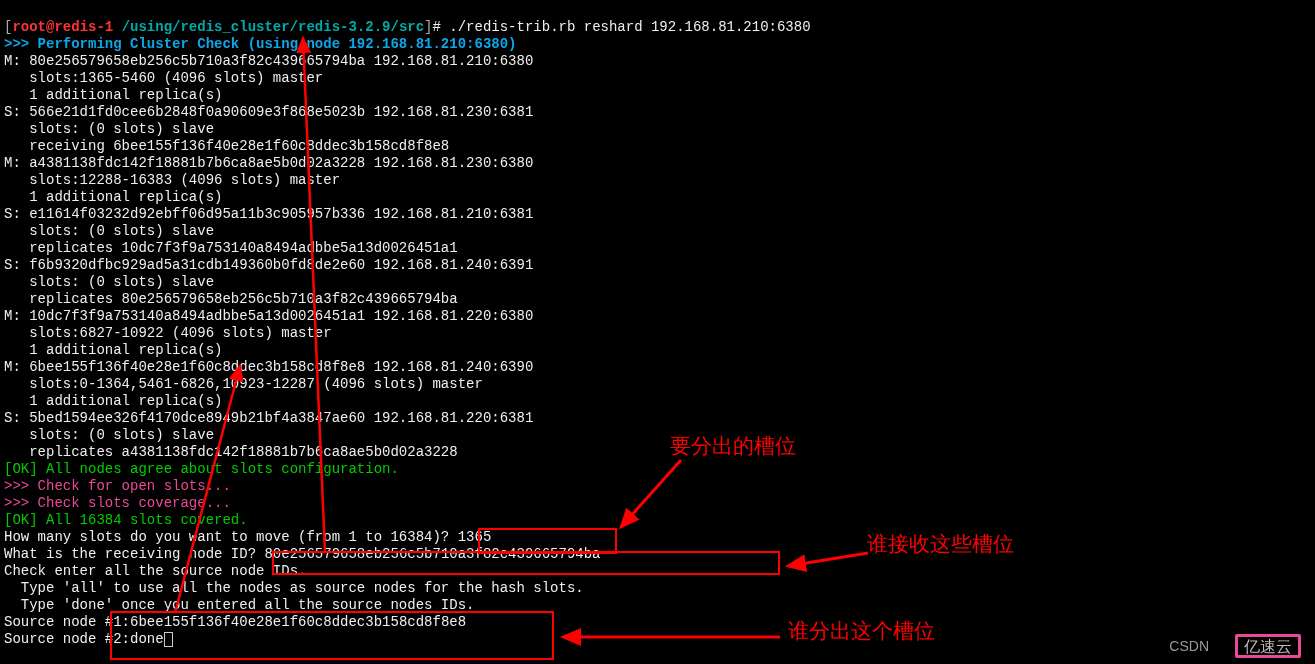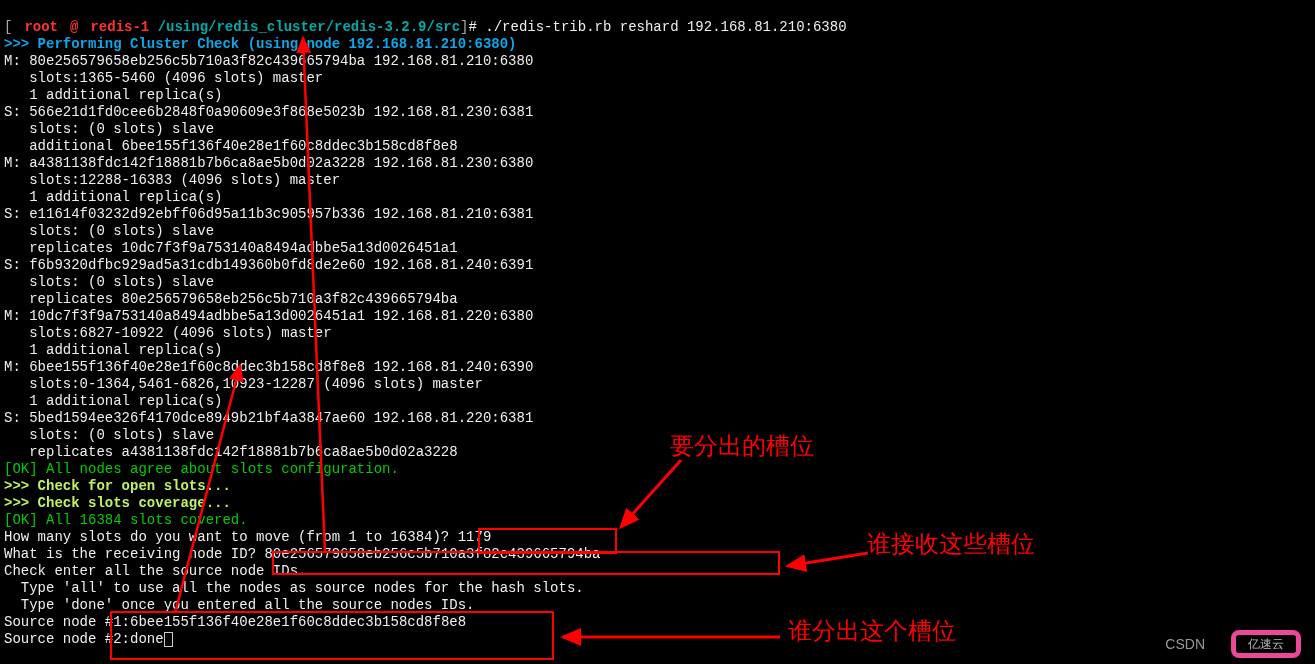--- a/index.html
+++ b/index.html
@@ -1,42 +1,42 @@
 <!DOCTYPE html>
 <html><head>
 <meta charset="utf-8">
 <style>
   html,body{margin:0;padding:0;background:#000;width:1315px;height:664px;overflow:hidden;font-family:"Consolas","Courier New",monospace;font-size:14px;line-height:17px;color:#ccc;}
   .term{position:absolute;left:0;top:0;right:0;bottom:0;padding:2px 4px;white-space:pre;}
-  .red{color:#bef264;font-weight:bold;}
-  .redish{color:#ff3333;font-weight:bold;margin-left:12px;}
+  .red{color:#ec4899;font-weight:normal;}
+  .redish{color:#ff3333;font-weight:bold;}
   .cyan{color:#00aaaa;font-weight:bold;}
   .green{color:#00cc00;font-weight:normal;}
   .yellow{color:#0ea5e9;font-weight:bold;}
   .white{color:#eee;}
   .brkt{color:#aaa;}
-  .annot{position:absolute;color:#ff0000;font-family:"Microsoft YaHei",sans-serif;font-size:24px;font-weight:400;}
+  .annot{position:absolute;color:#ff0000;font-family:"Microsoft YaHei",sans-serif;font-size:21px;font-weight:400;}
   .box{position:absolute;border:2px solid #ff0000;pointer-events:none;}
   svg.arrow{position:absolute;pointer-events:none;}
   .wm{position:absolute;right:14px;bottom:6px;font-family:Arial,sans-serif;color:#999;font-size:14px;display:flex;align-items:center;gap:26px;}
-  .wm .logo{height:18px;width:60px;border:5px solid #ec4899;border-radius:8px;display:flex;align-items:center;justify-content:center;font-size:12px;color:#bbb;}
+  .wm .logo{height:18px;width:60px;border:3px solid #ec4899;border-radius:2px;display:flex;align-items:center;justify-content:center;font-size:16px;color:#bbb;}
   .cursor{display:inline-block;border:1px solid #ccc;width:7px;height:13px;vertical-align:middle;}
 </style>
 </head>
 <body>
 
 <div class="term">
 <span><span class="brkt">[</span><span class="redish">root</span><span class="redish">@</span><span class="redish">redis-1</span><span class="cyan"> /using/redis_cluster/redis-3.2.9/src</span><span class="brkt">]</span><span class="white"># </span><span class="white">./redis-trib.rb reshard 192.168.81.210:6380</span></span>
 <span class="yellow">&gt;&gt;&gt; Performing Cluster Check (using node 192.168.81.210:6380)</span>
 <span class="white">M: 80e256579658eb256c5b710a3f82c439665794ba 192.168.81.210:6380</span>
 <span class="white">   slots:1365-5460 (4096 slots) master</span>
 <span class="white">   1 additional replica(s)</span>
 <span class="white">S: 566e21d1fd0cee6b2848f0a90609e3f868e5023b 192.168.81.230:6381</span>
 <span class="white">   slots: (0 slots) slave</span>
-<span class="white">   additional 6bee155f136f40e28e1f60c8ddec3b158cd8f8e8</span>
+<span class="white">   receiving 6bee155f136f40e28e1f60c8ddec3b158cd8f8e8</span>
 <span class="white">M: a4381138fdc142f18881b7b6ca8ae5b0d02a3228 192.168.81.230:6380</span>
 <span class="white">   slots:12288-16383 (4096 slots) master</span>
 <span class="white">   1 additional replica(s)</span>
 <span class="white">S: e11614f03232d92ebff06d95a11b3c905957b336 192.168.81.210:6381</span>
 <span class="white">   slots: (0 slots) slave</span>
 <span class="white">   replicates 10dc7f3f9a753140a8494adbbe5a13d0026451a1</span>
 <span class="white">S: f6b9320dfbc929ad5a31cdb149360b0fd8de2e60 192.168.81.240:6391</span>
 <span class="white">   slots: (0 slots) slave</span>
 <span class="white">   replicates 80e256579658eb256c5b710a3f82c439665794ba</span>
 <span class="white">M: 10dc7f3f9a753140a8494adbbe5a13d0026451a1 192.168.81.220:6380</span>
@@ -45,21 +45,21 @@
 <span class="white">M: 6bee155f136f40e28e1f60c8ddec3b158cd8f8e8 192.168.81.240:6390</span>
 <span class="white">   slots:0-1364,5461-6826,10923-12287 (4096 slots) master</span>
 <span class="white">   1 additional replica(s)</span>
 <span class="white">S: 5bed1594ee326f4170dce8949b21bf4a3847ae60 192.168.81.220:6381</span>
 <span class="white">   slots: (0 slots) slave</span>
 <span class="white">   replicates a4381138fdc142f18881b7b6ca8ae5b0d02a3228</span>
 <span class="green">[OK] All nodes agree about slots configuration.</span>
 <span class="red">&gt;&gt;&gt; Check for open slots...</span>
 <span class="red">&gt;&gt;&gt; Check slots coverage...</span>
 <span class="green">[OK] All 16384 slots covered.</span>
-<span class="white"><span>How many slots do you want to move (from 1 to 16384)? </span><span>1179</span></span>
+<span class="white"><span>How many slots do you want to move (from 1 to 16384)? </span><span>1365</span></span>
 <span class="white"><span>What is the receiving node ID? </span><span>80e256579658eb256c5b710a3f82c439665794ba</span></span>
 <span class="white">Check enter all the source node IDs.</span>
 <span class="white">  Type 'all' to use all the nodes as source nodes for the hash slots.</span>
 <span class="white">  Type 'done' once you entered all the source nodes IDs.</span>
 <span class="white"><span>Source node #1:</span><span>6bee155f136f40e28e1f60c8ddec3b158cd8f8e8</span></span>
 <span class="white"><span>Source node #2:</span><span>done</span><span class="cursor"></span></span>
 </div>
 
 <div class="box" style="left:478px;top:528px;width:135px;height:22px;"></div>
 <div class="box" style="left:272px;top:551px;width:504px;height:20px;"></div>

